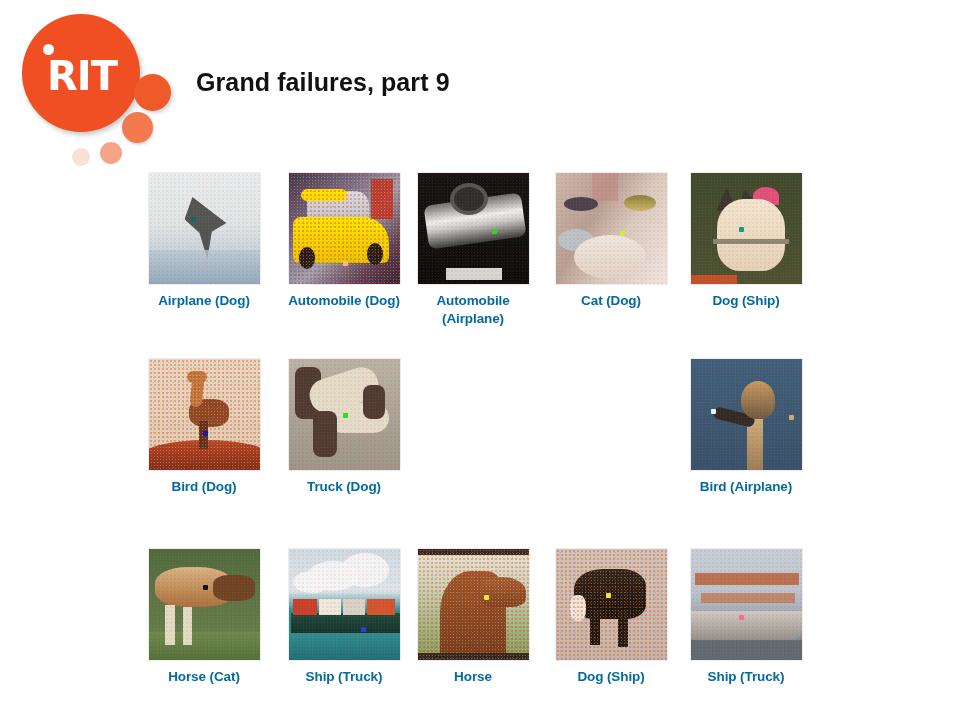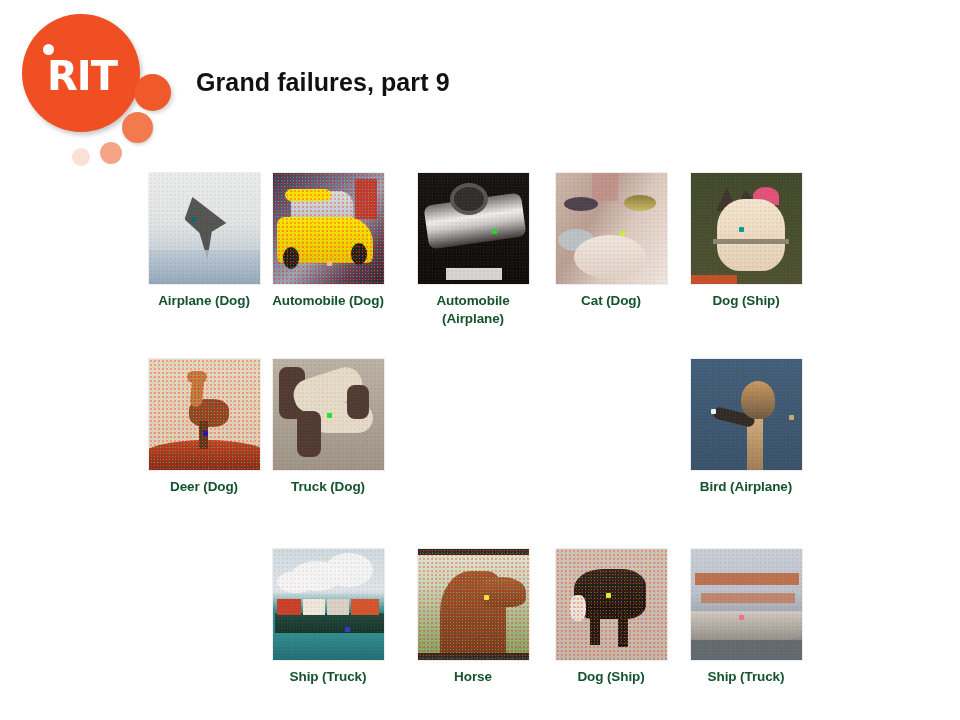--- a/index.html
+++ b/index.html
@@ -55,21 +55,21 @@
   }
   .grid-row{position:relative;}
   .grid-row.r1{height:186px;}
   .grid-row.r2{height:190px;}
   .grid-row.r3{height:175px;}
 
   .cell{
     position:absolute;top:0;width:136px;text-align:center;
   }
   .cell.c0{left:0px;}
-  .cell.c1{left:124px;}
+  .cell.c1{left:140px;}
   .cell.c2{left:269px;}
   .cell.c3{left:407px;}
   .cell.c4{left:542px;}
 
   .thumb{
     position:relative;width:113px;height:113px;margin:2px auto 0 auto;
     overflow:hidden;border:1px solid #ededed;
     box-sizing:border-box;
     image-rendering:pixelated;
   }
@@ -84,21 +84,21 @@
     background-position:0 0, 2px 1px, 1px 3px;
   }
   .noise.soft{opacity:.22;}
   .noise.heavy{opacity:.85;}
 
   .dot{
     position:absolute;width:5px;height:5px;border-radius:1px;z-index:30;
   }
 
   .caption{
-    margin-top:7px;font-size:13.5px;font-weight:bold;color:#14532d;
+    margin-top:7px;font-size:13.5px;font-weight:bold;color:#0369a1;
     line-height:18px;letter-spacing:-.1px;
   }
 
   
   .sky-pale{background:linear-gradient(#e8eef0 0%,#dfe6e8 45%,#c6d3dc 72%,#9fb4c6 100%);}
   .plane-shape{
     position:absolute;left:36px;top:24px;width:44px;height:62px;
     background:#3c4140;
     clip-path:polygon(18% 0%, 95% 42%, 62% 56%, 52% 100%, 34% 58%, 0% 36%);
     opacity:.88;
@@ -312,21 +312,21 @@
       <div class="thumb">
         <div class="layer deer-bg"></div>
         <div class="deer-mound"></div>
         <div class="deer-body"></div>
         <div class="deer-neck"></div>
         <div class="deer-head"></div>
         <div class="deer-legs"></div>
         <div class="noise heavy"></div>
         <div class="dot" style="left:54px;top:72px;background:#2418a8;"></div>
       </div>
-      <div class="caption">Deer (Dog)</div>
+      <div class="caption">Bird (Dog)</div>
     </div>
 
     <div class="cell c1">
       <div class="thumb">
         <div class="layer frogdog-bg"></div>
         <div class="fd-dark" style="left:6px;top:8px;width:26px;height:52px;"></div>
         <div class="fd-limb" style="left:20px;top:14px;width:70px;height:34px;transform:rotate(-18deg);"></div>
         <div class="fd-limb" style="left:38px;top:44px;width:62px;height:30px;"></div>
         <div class="fd-dark" style="left:24px;top:52px;width:24px;height:46px;"></div>
         <div class="fd-dark" style="left:74px;top:26px;width:22px;height:34px;"></div>
@@ -347,20 +347,33 @@
         <div class="noise soft"></div>
         <div class="dot" style="left:20px;top:50px;background:#eaf4f4;"></div>
         <div class="dot" style="left:98px;top:56px;background:#c9a97a;"></div>
       </div>
       <div class="caption">Bird (Airplane)</div>
     </div>
   </div>
 
   <div class="grid-row r3">
 
+    <div class="cell c0">
+      <div class="thumb">
+        <div class="layer horsecat-bg"></div>
+        <div class="hc-grass"></div>
+        <div class="hc-body"></div>
+        <div class="hc-head"></div>
+        <div class="hc-leg" style="left:16px;top:56px;width:10px;height:40px;"></div>
+        <div class="hc-leg" style="left:34px;top:58px;width:9px;height:38px;"></div>
+        <div class="noise soft"></div>
+        <div class="dot" style="left:54px;top:36px;background:#111111;"></div>
+      </div>
+      <div class="caption">Horse (Cat)</div>
+    </div>
 
     <div class="cell c1">
       <div class="thumb">
         <div class="layer ship-bg"></div>
         <div class="sh-cloud" style="left:18px;top:12px;width:52px;height:30px;"></div>
         <div class="sh-cloud" style="left:52px;top:4px;width:48px;height:34px;"></div>
         <div class="sh-cloud" style="left:4px;top:22px;width:38px;height:22px;"></div>
         <div class="sh-water"></div>
         <div class="sh-hull"></div>
         <div class="sh-cont" style="left:4px;width:24px;background:#c8402c;"></div>

